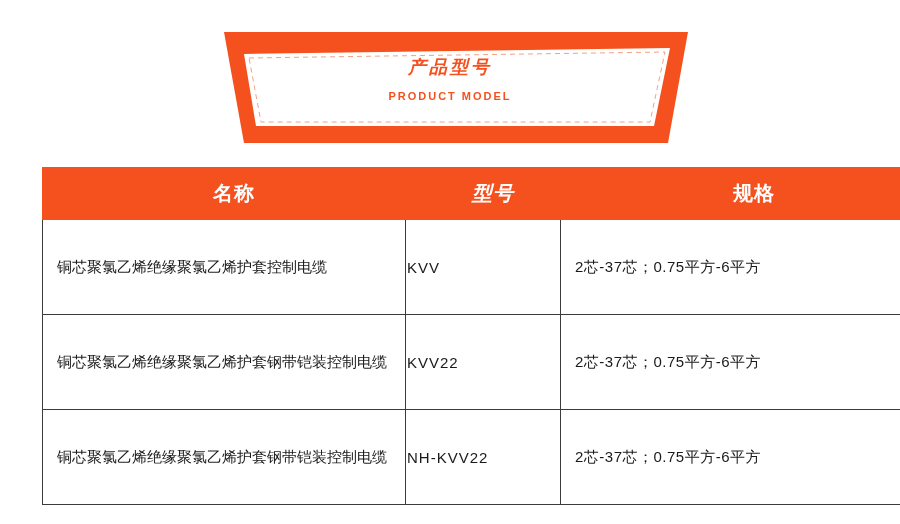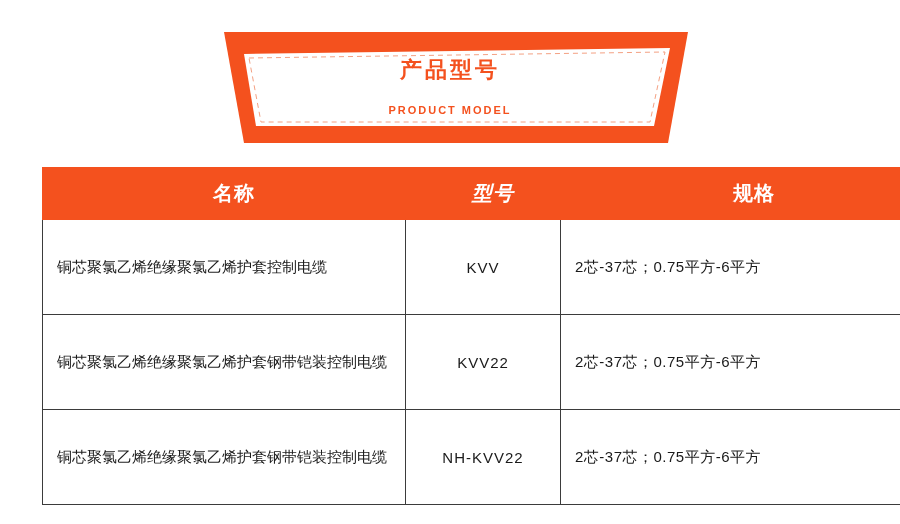--- a/index.html
+++ b/index.html
@@ -35,28 +35,29 @@
     top: 0;
   }
   .banner-text {
     position: absolute;
     left: 240px;
     top: 40px;
     width: 420px;
     text-align: center;
   }
   .banner-title {
-    font-size: 22px;
+    font-size: 18px;
     font-weight: bold;
+    font-style: italic;
     color: #f4511e;
     letter-spacing: 3px;
     line-height: 1.1;
   }
   .banner-sub {
-    margin-top: 22px;
+    margin-top: 12px;
     font-size: 11px;
     font-weight: bold;
     color: #f4511e;
     letter-spacing: 2px;
   }
 
   
   .table-wrap {
     position: absolute;
     left: 42px;
@@ -91,21 +92,20 @@
     font-size: 15px;
     color: #1a1a1a;
     vertical-align: middle;
   }
   td.c-name {
     padding: 16px 14px;
     line-height: 1.55;
     text-align: left;
   }
   td.c-model {
-    text-align: center;
     font-size: 16px;
     letter-spacing: 1px;
   }
   td.c-spec {
     padding: 6px 14px;
     text-align: left;
     letter-spacing: 0.5px;
   }
 </style>
 </head>

